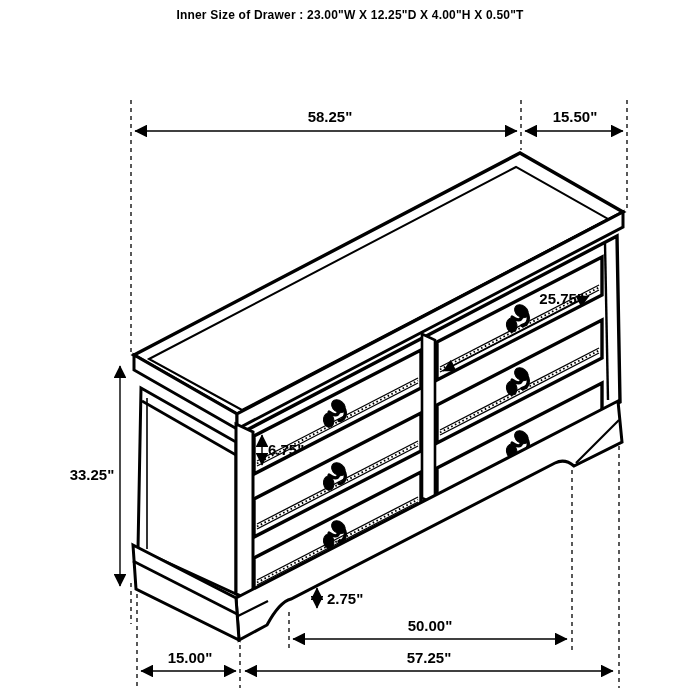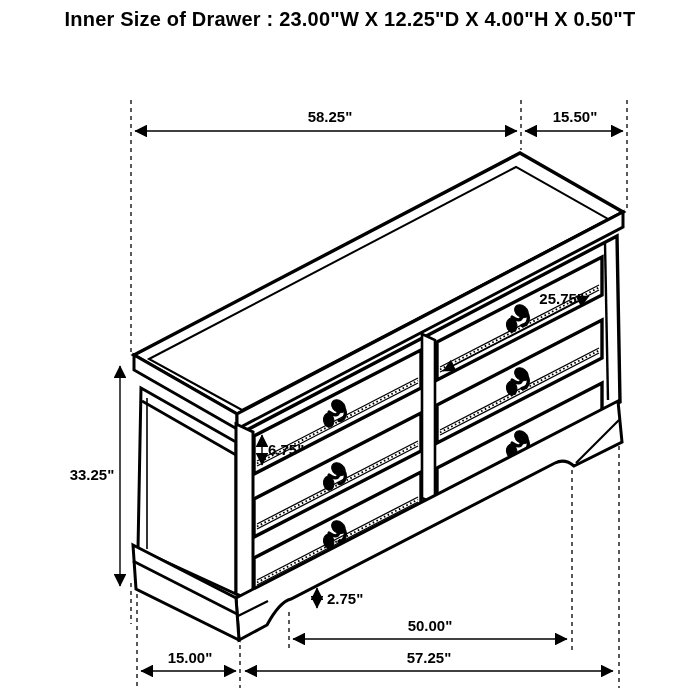--- a/index.html
+++ b/index.html
@@ -1,19 +1,19 @@
 <!DOCTYPE html>
 <html><head>
 <meta charset="utf-8">
 <style>
   html,body{margin:0;padding:0;background:#ffffff;}
   #canvas{position:relative;width:700px;height:700px;background:#ffffff;overflow:hidden;
           font-family:"Liberation Sans",sans-serif;}
   #title{position:absolute;top:8px;left:0;width:700px;text-align:center;
-         font-size:20px;font-weight:bold;color:#000;letter-spacing:0.2px;}
+         font-size:12px;font-weight:bold;color:#000;letter-spacing:0.2px;}
   svg{position:absolute;top:0;left:0;}
   .dimtext{font-family:"Liberation Sans",sans-serif;font-size:15px;font-weight:bold;fill:#000;}
 </style>
 </head>
 <body>
 
 <div id="canvas">
   <div id="title">Inner Size of Drawer : 23.00"W X 12.25"D X 4.00"H X 0.50"T</div>
 
   <svg width="700" height="700" viewBox="0 0 700 700">

